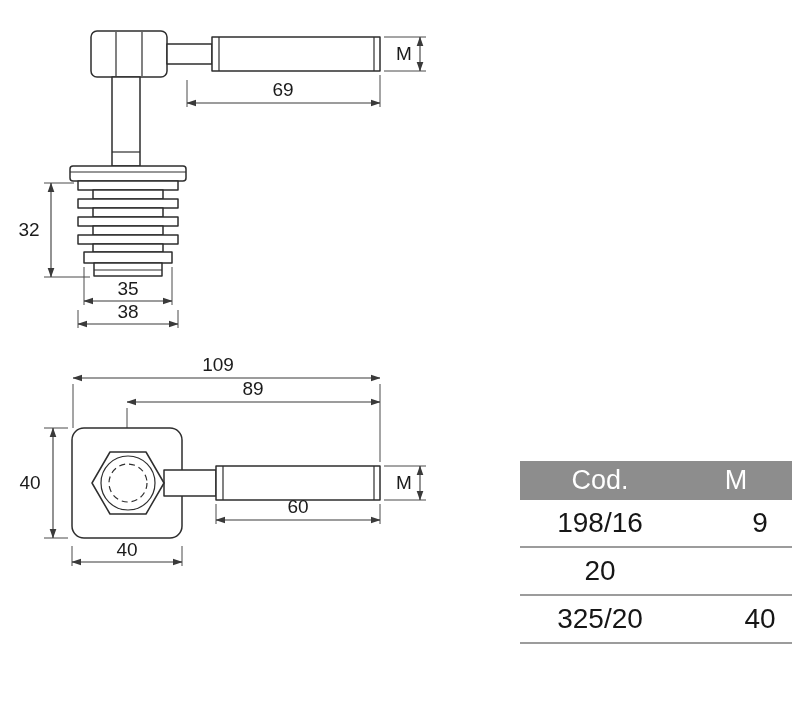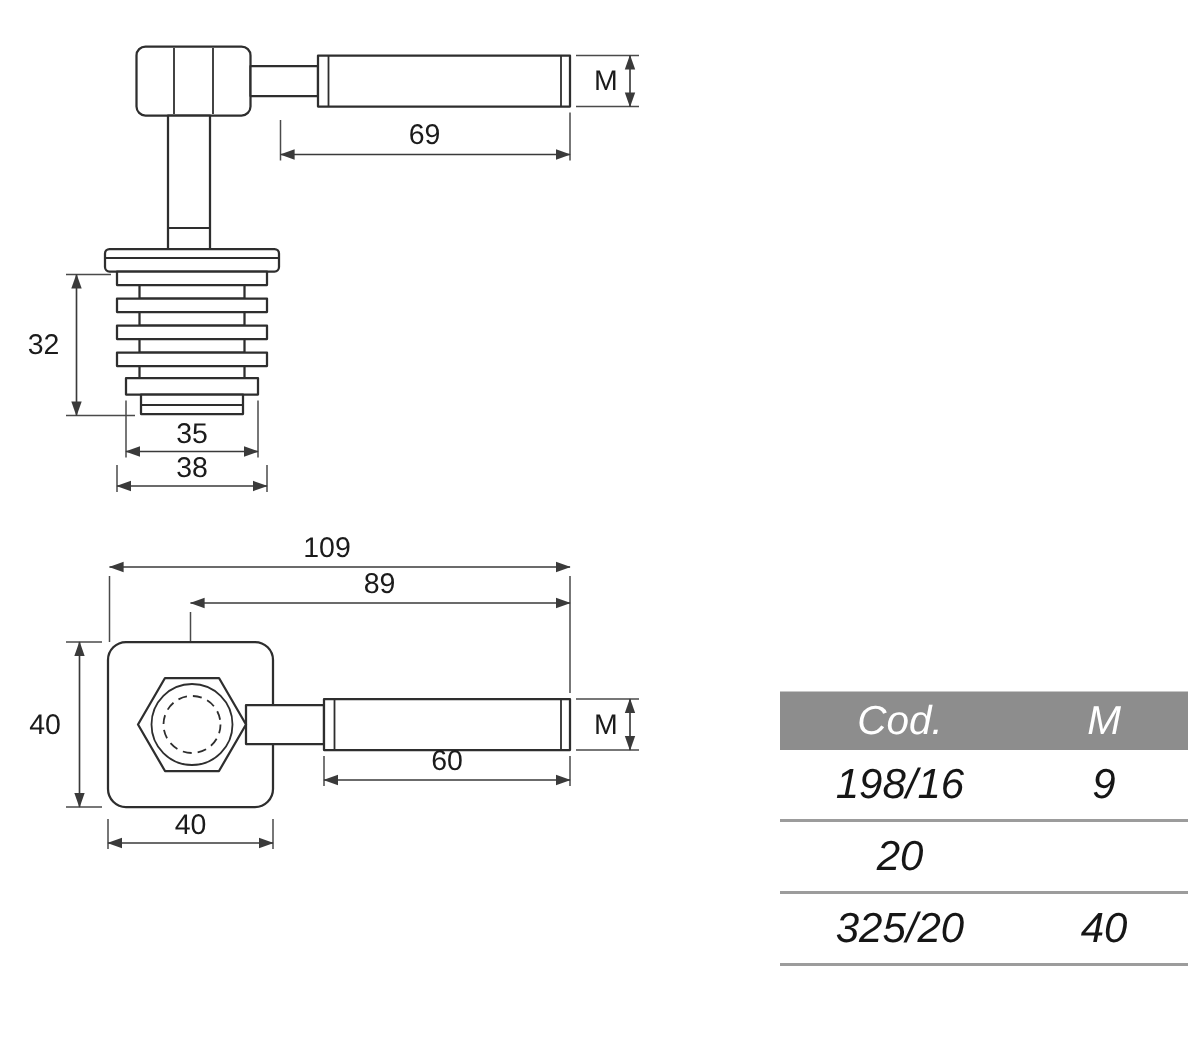--- a/index.html
+++ b/index.html
@@ -11,22 +11,22 @@
   .outline{fill:#ffffff;stroke:#2e2e2e;stroke-width:1.5;stroke-linejoin:round;}
   .thin{fill:none;stroke:#2e2e2e;stroke-width:1.2;}
   .dashed{fill:none;stroke:#2e2e2e;stroke-width:1.2;stroke-dasharray:6 4;}
   .ext{fill:none;stroke:#4a4a4a;stroke-width:1;}
   .dim{fill:none;stroke:#3a3a3a;stroke-width:1.1;}
   .dimtext{font-family:"Liberation Sans", sans-serif;font-size:19px;fill:#1b1b1b;text-anchor:middle;}
   #spec-table{position:absolute;left:520px;top:461px;width:272px;}
   .t-head{display:grid;grid-template-columns:160px 112px;background:#8d8d8d;color:#ffffff;
           height:39px;align-items:center;font-size:27px;}
   .t-row{display:grid;grid-template-columns:160px 112px;height:46px;align-items:center;
-         font-size:28px;color:#161616;border-bottom:2px solid #9c9c9c;}
-  .t-cell{text-align:center;font-style:italic;}
+         font-size:28px;color:#161616;border-bottom:2px solid #9c9c9c;gap:24px;}
+  .t-cell{text-align:center;}
 </style>
 </head>
 <body>
 
 <svg id="drawing" width="470" height="650" viewBox="0 0 470 650" xmlns="http://www.w3.org/2000/svg">
   <defs>
     <marker id="arr" viewBox="0 0 10 10" refX="9.5" refY="5" markerWidth="9" markerHeight="9" orient="auto-start-reverse">
       <path d="M0,1.5 L10,5 L0,8.5 Z" fill="#3a3a3a"></path>
     </marker>
   </defs>

